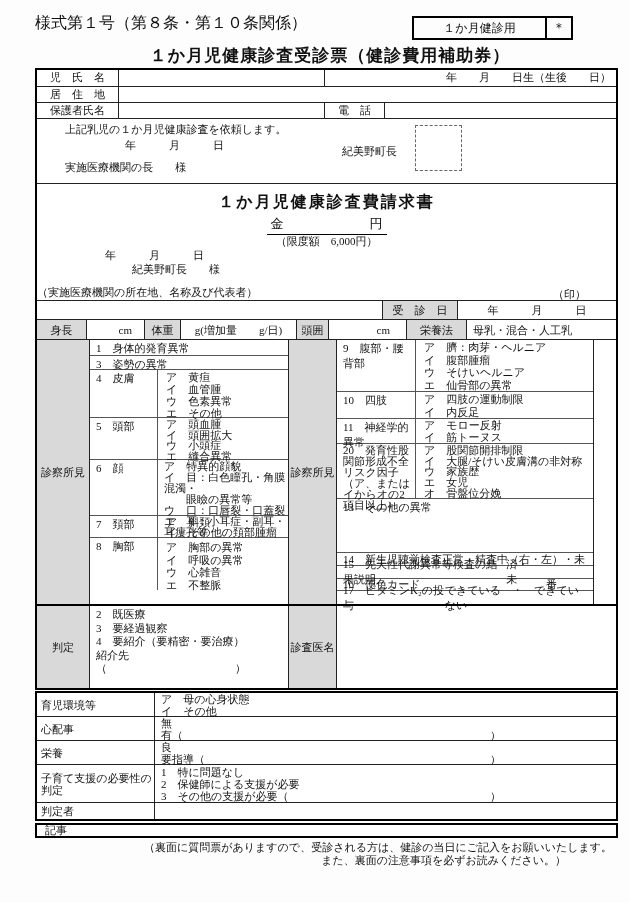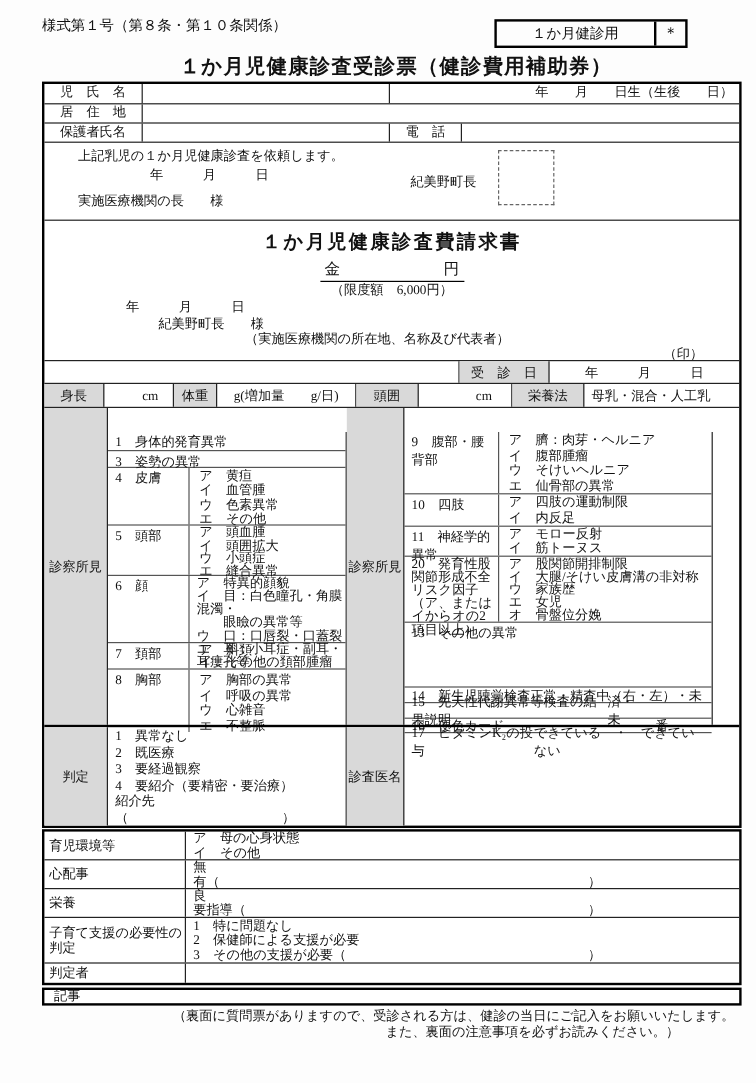--- a/index.html
+++ b/index.html
@@ -7,21 +7,21 @@
     position:relative; width:630px; height:903px; background:#fdfdfd;
     font-family:"Liberation Serif","DejaVu Serif",serif; color:#111;
     font-size:11px; overflow:hidden;
   }
   .abs { position:absolute; }
   .gray { background:#d9d9d9; }
   .ctr { display:flex; align-items:center; justify-content:center; }
   .bb { box-sizing:border-box; }
 
   
-  .form-code { left:35px; top:13px; font-size:12px; }
+  .form-code { left:35px; top:13px; font-size:16px; }
   .type-box { left:412px; top:16px; width:161px; height:24px; border:2px solid #000; display:flex; box-sizing:border-box;justify-content:flex-end; }
   .type-box .lbl { flex:1; display:flex; align-items:center; justify-content:center; font-size:12px; }
   .type-box .star { width:26px; border-left:2px solid #000; display:flex; align-items:center; justify-content:center; font-size:13px; box-sizing:border-box; }
   .no-line { left:35px; top:67px; font-size:11px; }
   .doc-title { left:110px; top:44px; width:440px; text-align:center; font-size:17px; font-weight:600; letter-spacing:1px; }
 
   
   .main-table { left:35px; top:68px; width:583px; height:622px; border:2px solid #000; box-sizing:border-box; background:#fff; }
   .sec { box-sizing:border-box; position:relative; }
   .sep1 { border-top:1px solid #222; }
@@ -42,21 +42,21 @@
 
   .dashed-box { border:1px dashed #666; background:#fff; }
 
   .amount-line { display:inline-flex; justify-content:space-between; width:120px; border-bottom:1px solid #000; padding:0 4px 1px 4px; box-sizing:border-box; font-size:13px; }
 
   .mcell { box-sizing:border-box; display:flex; align-items:center; }
   .mcell.right { justify-content:flex-end; }
   .mcell.center { justify-content:center; }
 
   .fgray { box-sizing:border-box; display:flex; align-items:center; justify-content:center; background:#d9d9d9; border-right:1px solid #222; }
-  .fcol { box-sizing:border-box; border-right:1px solid #222;margin-top:20px; }
+  .fcol { box-sizing:border-box; border-right:1px solid #222; }
   .frow { display:flex; box-sizing:border-box; border-bottom:1px solid #555; }
   .frow:last-child { border-bottom:none; }
   .fsingle { padding:1px 0 0 6px; }
   .fnum { box-sizing:border-box; padding:1px 2px 0 6px; }
   .fsub { flex:1; border-left:1px solid #555; box-sizing:border-box; padding:1px 0 0 8px; }
   .fcheck { display:flex; align-items:center; padding-left:6px; box-sizing:border-box; border-bottom:1px solid #555; }
   .fcheck:last-child { border-bottom:none; }
   .fempty { width:22px; box-sizing:border-box; }
 
   .jitems { box-sizing:border-box; border-right:1px solid #222; padding:2px 0 0 6px; line-height:13.5px; }
@@ -121,36 +121,36 @@
       <div class="abs" style="left:0;top:8px;width:100%;text-align:center;font-size:16px;font-weight:600;letter-spacing:2px">１か月児健康診査費請求書</div>
       <div class="abs" style="left:0;top:31px;width:100%;text-align:center">
         <span class="amount-line">
           <span>金</span>
           <span>円</span>
         </span>
       </div>
       <div class="abs" style="left:0;top:50px;width:100%;text-align:center">（限度額　6,000円）</div>
       <div class="abs" style="left:68px;top:64px">年　　　月　　　日</div>
       <div class="abs" style="left:95px;top:78px">紀美野町長　　様</div>
-      <div class="abs" style="left:0;top:91px;width:100%;text-align:center;padding-right:24px;box-sizing:border-box">（実施医療機関の所在地、名称及び代表者）</div>
+      <div class="abs" style="left:0;top:101px;width:100%;text-align:left;padding-right:24px;box-sizing:border-box">（実施医療機関の所在地、名称及び代表者）</div>
       <div class="abs" style="left:0;top:103px;width:100%;text-align:right;padding-right:30px;box-sizing:border-box">（印）</div>
     </div>
 
     <div class="sec sep1 examdate-sec">
       <div class="bb br1" style="width:346px"></div>
       <div class="bb gray ctr br1" style="width:75px">受　診　日</div>
       <div class="bb ctr" style="width:158px">年　　　月　　　日</div>
     </div>
 
     <div class="sec sep1 measure-sec">
       <div class="mcell center gray br1 bb" style="width:50px">身長</div>
       <div class="mcell right br1 bb" style="width:58px;padding-right:12px">cm</div>
       <div class="mcell center gray br1 bb" style="width:36px">体重</div>
       <div class="mcell center br1 bb" style="width:116px">g(増加量　　g/日)</div>
-      <div class="mcell center gray br1 bb" style="width:52px">頭囲</div>
+      <div class="mcell center gray br1 bb" style="width:32px">頭囲</div>
       <div class="mcell right br1 bb" style="width:78px;padding-right:16px">cm</div>
       <div class="mcell center gray br1 bb" style="width:60px">栄養法</div>
       <div class="mcell center bb" style="width:111px">母乳・混合・人工乳</div>
     </div>
 
     <div class="sec sep1 findings-sec">
       <div class="fgray" style="width:53px">診察所見</div>
 
       <div class="fcol" style="width:199px">
         <div class="frow" style="height:16px">
@@ -261,21 +261,20 @@
           <span style="margin-left:auto;margin-right:6px">できている　・　できていない</span>
         </div>
       </div>
 
       <div class="fempty"></div>
     </div>
 
     <div class="sec sep2 judge-sec">
       <div class="fgray" style="width:53px">判定</div>
       <div class="jitems" style="width:199px">
-        <div>1　異常なし</div>
         <div>2　既医療</div>
         <div>3　要経過観察</div>
         <div>4　要紹介（要精密・要治療）</div>
         <div>紹介先</div>
         <div class="jparen">
           <span>（</span>
           <span>）</span>
         </div>
       </div>
       <div class="fgray" style="width:48px">診査医名</div>

